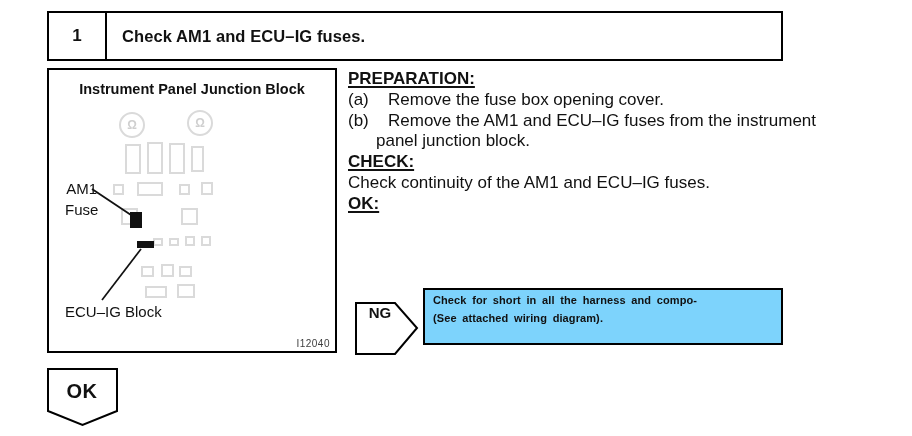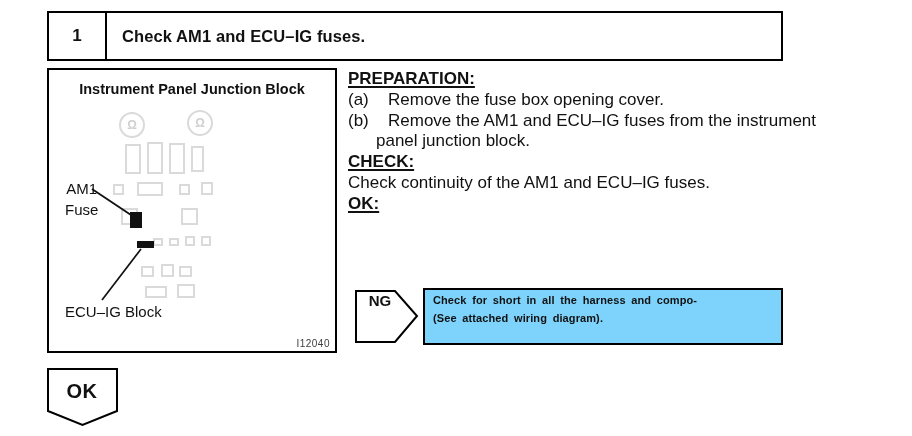--- a/index.html
+++ b/index.html
@@ -51,21 +51,21 @@
   .h-underline{
     font-weight:bold;text-decoration:underline;
     text-decoration-thickness:2px;text-underline-offset:2px;
   }
   .step-row{display:flex;}
   .step-marker{width:40px;flex:0 0 40px;}
   .indent{margin-left:28px;}
   .bold{font-weight:bold;}
 
   
-  .ng-shape{position:absolute;left:355px;top:290px;width:64px;height:54px;}
+  .ng-shape{position:absolute;left:355px;top:302px;width:64px;height:54px;}
   .ng-shape svg{position:absolute;left:0;top:0;}
   .ng-text{
     position:absolute;left:0;top:2px;width:50px;text-align:center;
     font-weight:bold;font-size:15px;
   }
   .ng-box{
     position:absolute;left:423px;top:288px;width:360px;height:57px;
     border:2px solid #000;box-sizing:border-box;background:#7dd3fc;
     padding:2px 8px 0 8px;font-weight:bold;font-size:11px;line-height:17.6px;
   }

